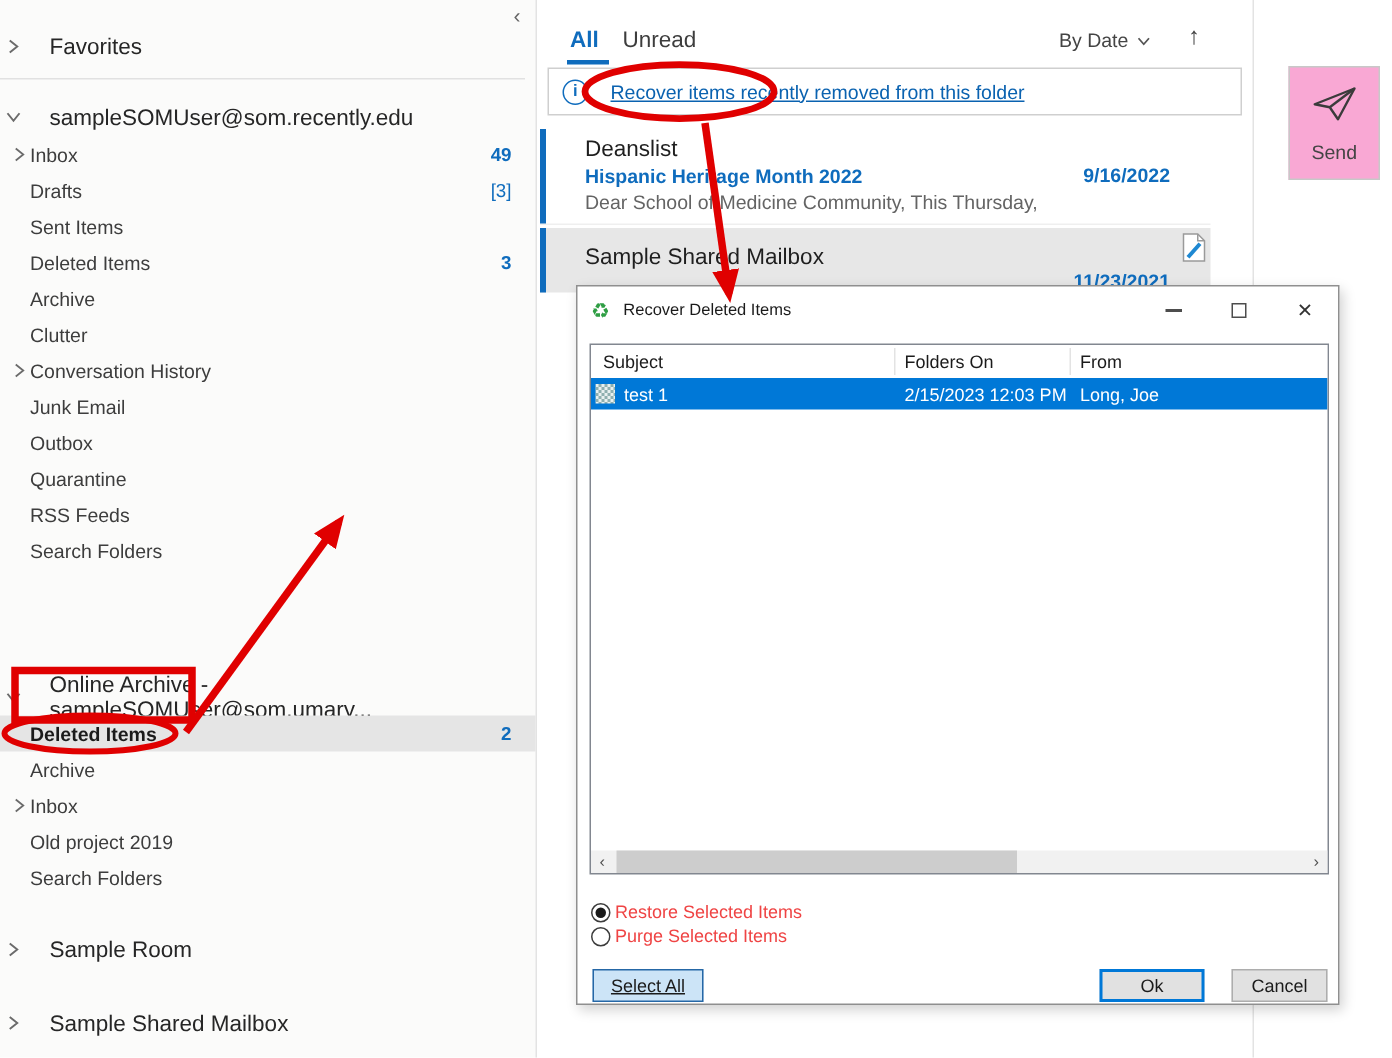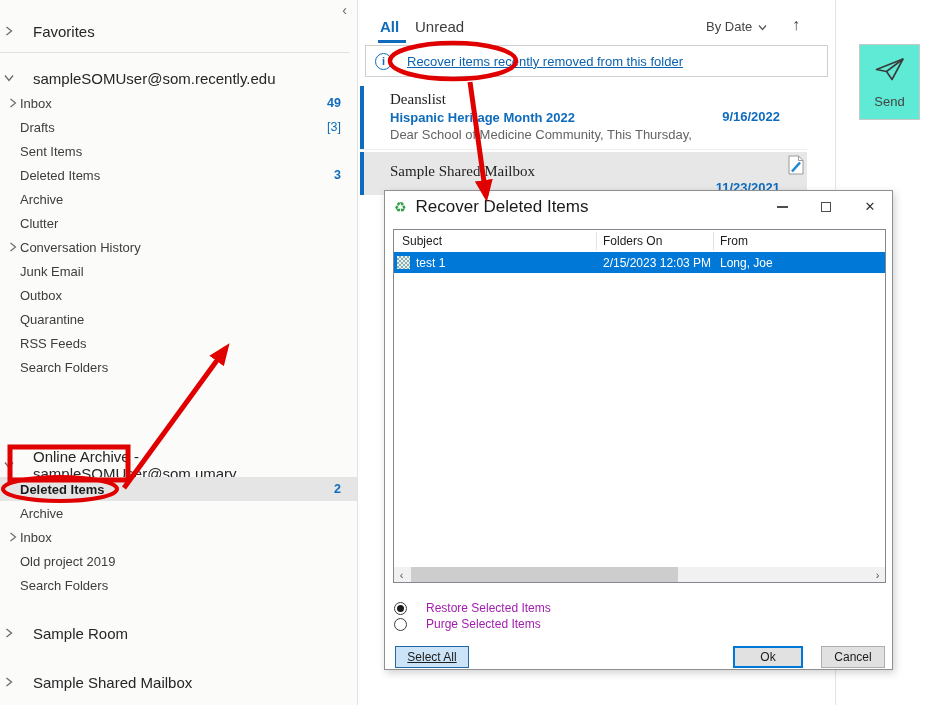--- a/index.html
+++ b/index.html
@@ -29,57 +29,57 @@
   .tab-unread{position:absolute;left:55px;top:18px;font-size:15px;color:#3d3d3d;}
   .sortbox{position:absolute;left:346px;top:19px;font-size:13px;color:#444;display:flex;align-items:center;gap:6px;}
   .sortdir{position:absolute;left:432px;top:16px;font-size:16px;color:#444;}
   .infobar{position:absolute;left:5px;top:45px;width:463px;height:32px;border:1px solid #cfcfcf;box-sizing:border-box;background:#fff;display:flex;align-items:center;}
   .infoicon{width:17px;height:17px;border:1.5px solid #0f6cbd;border-radius:50%;color:#0f6cbd;font-size:11px;font-weight:bold;display:flex;align-items:center;justify-content:center;margin-left:9px;flex:0 0 17px;box-sizing:border-box;}
   .infolink{margin-left:15px;font-size:13px;color:#0a62b0;text-decoration:underline;cursor:pointer;white-space:nowrap;}
   .mrow{position:absolute;left:0;width:447px;box-sizing:border-box;}
   .mrow1{top:86px;height:64px;border-bottom:1px solid #efefef;background:#fff;}
   .mrow2{top:152px;height:43px;background:#e7e7e7;}
   .bluebar{position:absolute;left:0;top:0;width:4px;height:100%;background:#0f6cbd;}
-  .msender{position:absolute;left:30px;top:5px;font-size:15px;color:#1f1f1f;font-family:Liberation Serif, serif;}
+  .msender{position:absolute;left:30px;top:5px;font-size:15px;color:#1f1f1f;}
   .msubject{position:absolute;left:30px;top:24px;font-size:13px;font-weight:bold;color:#0f6cbd;}
   .mpreview{position:absolute;left:30px;top:41px;font-size:13px;color:#646464;white-space:nowrap;}
   .mdate{position:absolute;right:27px;top:23px;font-size:13px;font-weight:bold;color:#0f6cbd;}
   .mrow2 .msender{top:11px;}
   .mrow2 .mdate{top:28px;}
   .draft-icon{position:absolute;right:3px;top:3px;}
 
   
   #rpane-divider{position:absolute;left:835px;top:0;width:1px;height:705px;background:#e3e3e3;}
-  .sendbtn{position:absolute;left:859px;top:44px;width:61px;height:76px;border:1px solid #c8c8c8;background:#5eead4;box-sizing:border-box;display:flex;flex-direction:column;align-items:center;justify-content:center;gap:8px;cursor:pointer;}
+  .sendbtn{position:absolute;left:859px;top:44px;width:61px;height:76px;border:1px solid #c8c8c8;background:#f9a8d4;box-sizing:border-box;display:flex;flex-direction:column;align-items:center;justify-content:center;gap:8px;cursor:pointer;}
   .sendbtn span{font-size:13px;color:#444;}
 
   
   #dialog{position:absolute;left:384px;top:190px;width:509px;height:480px;background:#ffffff;border:1px solid #8f8f8f;box-sizing:border-box;z-index:10;box-shadow:2px 3px 8px rgba(0,0,0,.18);}
   .dtitlebar{position:absolute;left:0;top:0;width:100%;height:31px;display:flex;align-items:center;}
   .dicon{margin-left:9px;font-size:14px;color:#2f9e44;line-height:1;}
-  .dtitle{margin-left:9px;font-size:17px;color:#1b1b1b;}
+  .dtitle{margin-left:9px;font-size:11px;color:#1b1b1b;}
   .dctrls{position:absolute;right:0;top:0;height:31px;display:flex;}
   .dctrl{width:44px;height:31px;display:flex;align-items:center;justify-content:center;cursor:pointer;}
   .minglyph{width:11px;height:2px;background:#4d4d4d;}
   .maxglyph{width:10px;height:10px;border:1.4px solid #4d4d4d;box-sizing:border-box;}
   .closeglyph{font-size:13px;color:#333;}
   .dtable{position:absolute;left:8px;top:38px;width:493px;height:354px;border:1px solid #828790;box-sizing:border-box;background:#fff;overflow:hidden;}
   .thead{position:absolute;left:0;top:0;width:100%;height:22px;background:#fff;}
   .thead .hcell{position:absolute;top:0;height:22px;display:flex;align-items:center;font-size:12px;color:#1b1b1b;}
   .hsep{position:absolute;top:2px;width:1px;height:18px;background:#e3e3e3;}
   .trow{position:absolute;left:0;top:22px;width:100%;height:21px;background:#0078d7;color:#fff;}
   .trow .ccell{position:absolute;top:0;height:21px;display:flex;align-items:center;font-size:12px;color:#fff;white-space:nowrap;}
   .patticon{position:absolute;left:3px;top:4px;width:13px;height:13px;background:repeating-conic-gradient(#8fb0b0 0% 25%, #e8f0f0 0% 50%) 0 0/4px 4px;}
   .hscroll{position:absolute;left:0;bottom:0;width:100%;height:15px;background:#f1f1f1;}
   .harrow{position:absolute;top:0;width:15px;height:15px;display:flex;align-items:center;justify-content:center;font-size:11px;color:#505050;cursor:pointer;}
   .hthumb{position:absolute;left:17px;top:0;width:267px;height:15px;background:#cdcdcd;cursor:pointer;}
   .dradio{position:absolute;left:9px;display:flex;align-items:center;cursor:pointer;}
   .rcircle{width:13px;height:13px;border-radius:50%;border:1px solid #3c3c3c;background:#fff;box-sizing:border-box;display:flex;align-items:center;justify-content:center;flex:0 0 13px;}
   .rcircle.sel::after{content:"";width:7px;height:7px;border-radius:50%;background:#1a1a1a;}
-  .rlabel{margin-left:19px;font-size:12px;color:#a21caf;text-align:right;}
+  .rlabel{margin-left:3px;font-size:12px;color:#ef4444;text-align:right;}
   .dbtn{position:absolute;height:22px;box-sizing:border-box;display:flex;align-items:center;justify-content:center;font-size:12px;color:#1b1b1b;cursor:pointer;}
   .btn-selectall{left:10px;top:455px;width:74px;background:#cce4f7;border:1px solid #2567a6;text-decoration:underline;}
   .btn-ok{left:348px;top:455px;width:70px;background:#e1e1e1;border:2px solid #0078d7;}
   .btn-cancel{left:436px;top:455px;width:64px;background:#e1e1e1;border:1px solid #adadad;}
 
   
   #annot{position:absolute;left:0;top:0;z-index:30;pointer-events:none;}
 </style>
 </head>
 <body>

